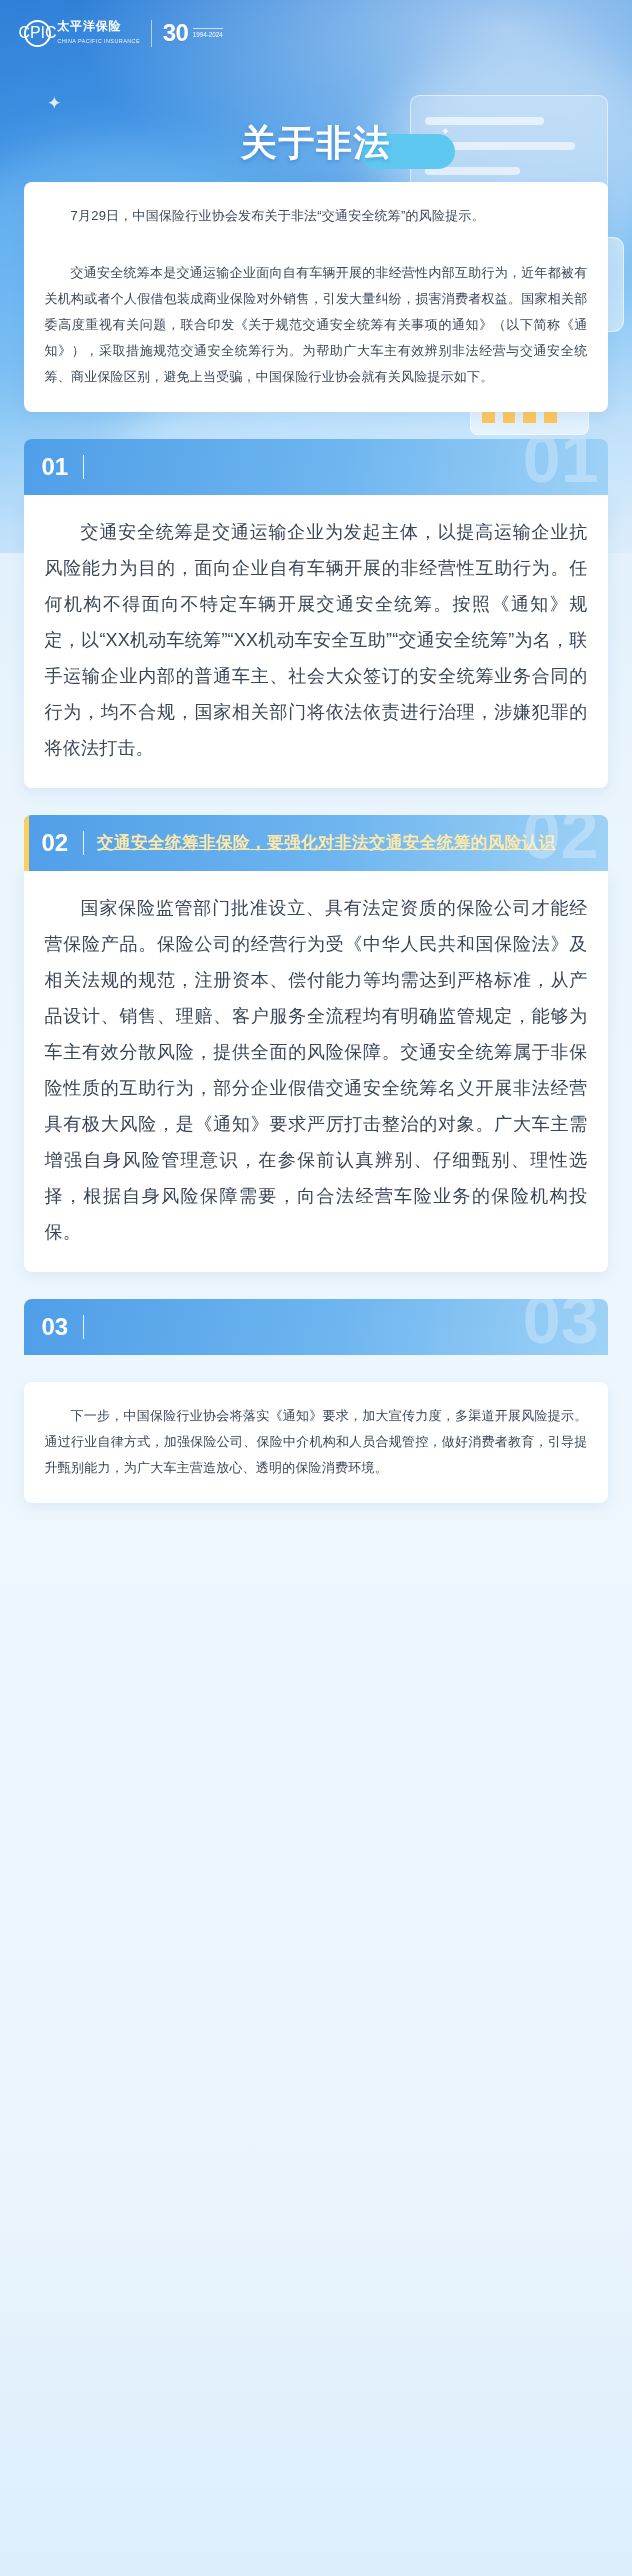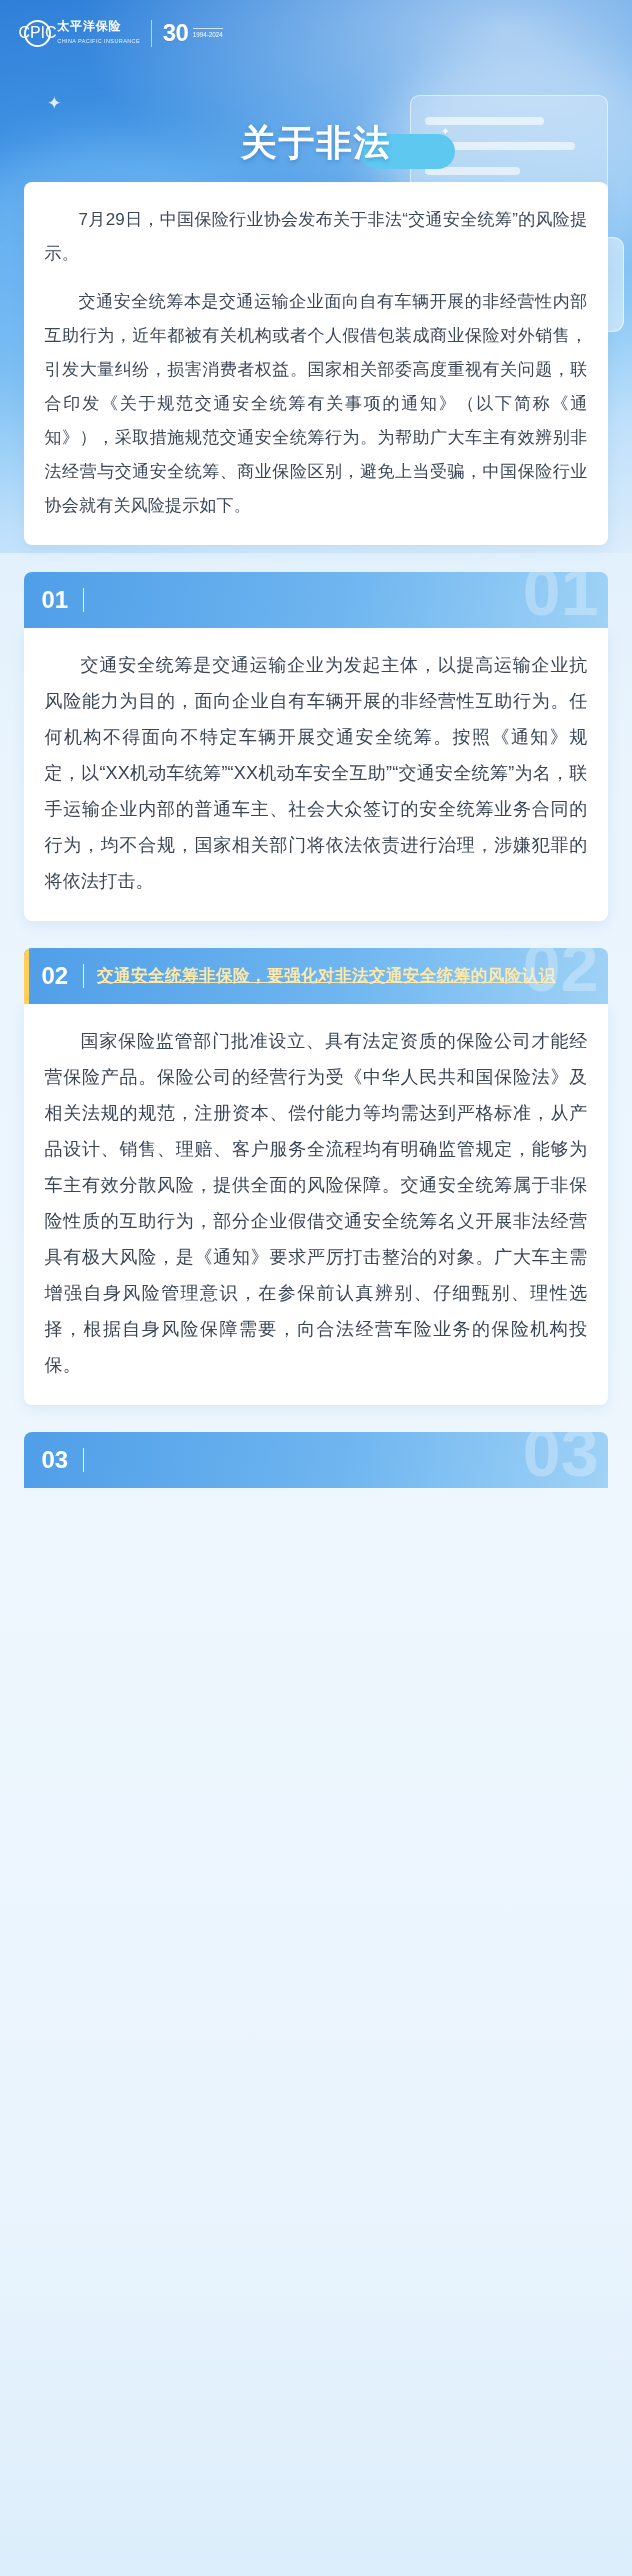--- a/index.html
+++ b/index.html
@@ -135,28 +135,28 @@
   }
   .card {
     background: #ffffff;
     border-radius: 8px;
     padding: 20.6px 20.6px 22px;
     box-shadow: 0 4.7px 14.2px rgba(70,130,190,.10);
     margin-bottom: 27px;
     position: relative;
   }
   .card p {
-    font-size: 17px;
+    font-size: 13px;
     line-height: 2.0;
     color: #3a4656;
     text-align: justify;
     text-indent: 2em;
     letter-spacing: 0.2px;
   }
-  .card p + p { margin-top: 14px; }
+  .card p + p { margin-top: 31px; }
 
   
   .section { position: relative; margin-bottom: 27px; }
   .sec-head {
     position: relative;
     display: flex;
     align-items: flex-start;
     gap: 12.6px;
     border-radius: 8px 8px 0 0;
     padding: 16px 20.6px 16px 17.4px;
@@ -301,17 +301,20 @@
       </div>
     </div>
 
     <div class="section">
       <div class="sec-head c3">
         <span class="sec-ghost">03</span>
         <span class="sec-num">03</span>
       </div>
     </div>
 
+    <div class="card">
+      <p>下一步，中国保险行业协会将落实《通知》要求，加大宣传力度，多渠道开展风险提示。通过行业自律方式，加强保险公司、保险中介机构和人员合规管控，做好消费者教育，引导提升甄别能力，为广大车主营造放心、透明的保险消费环境。</p>
+    </div>
 
 
   </div>
 </div>
 
 
 </body></html>

